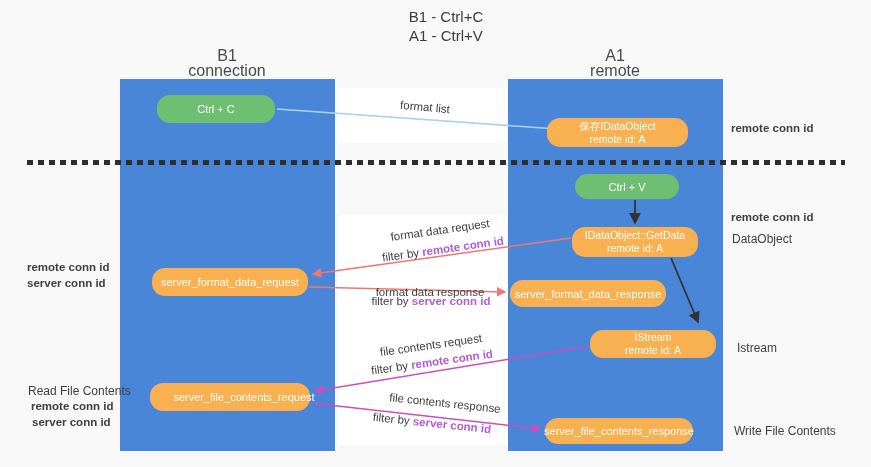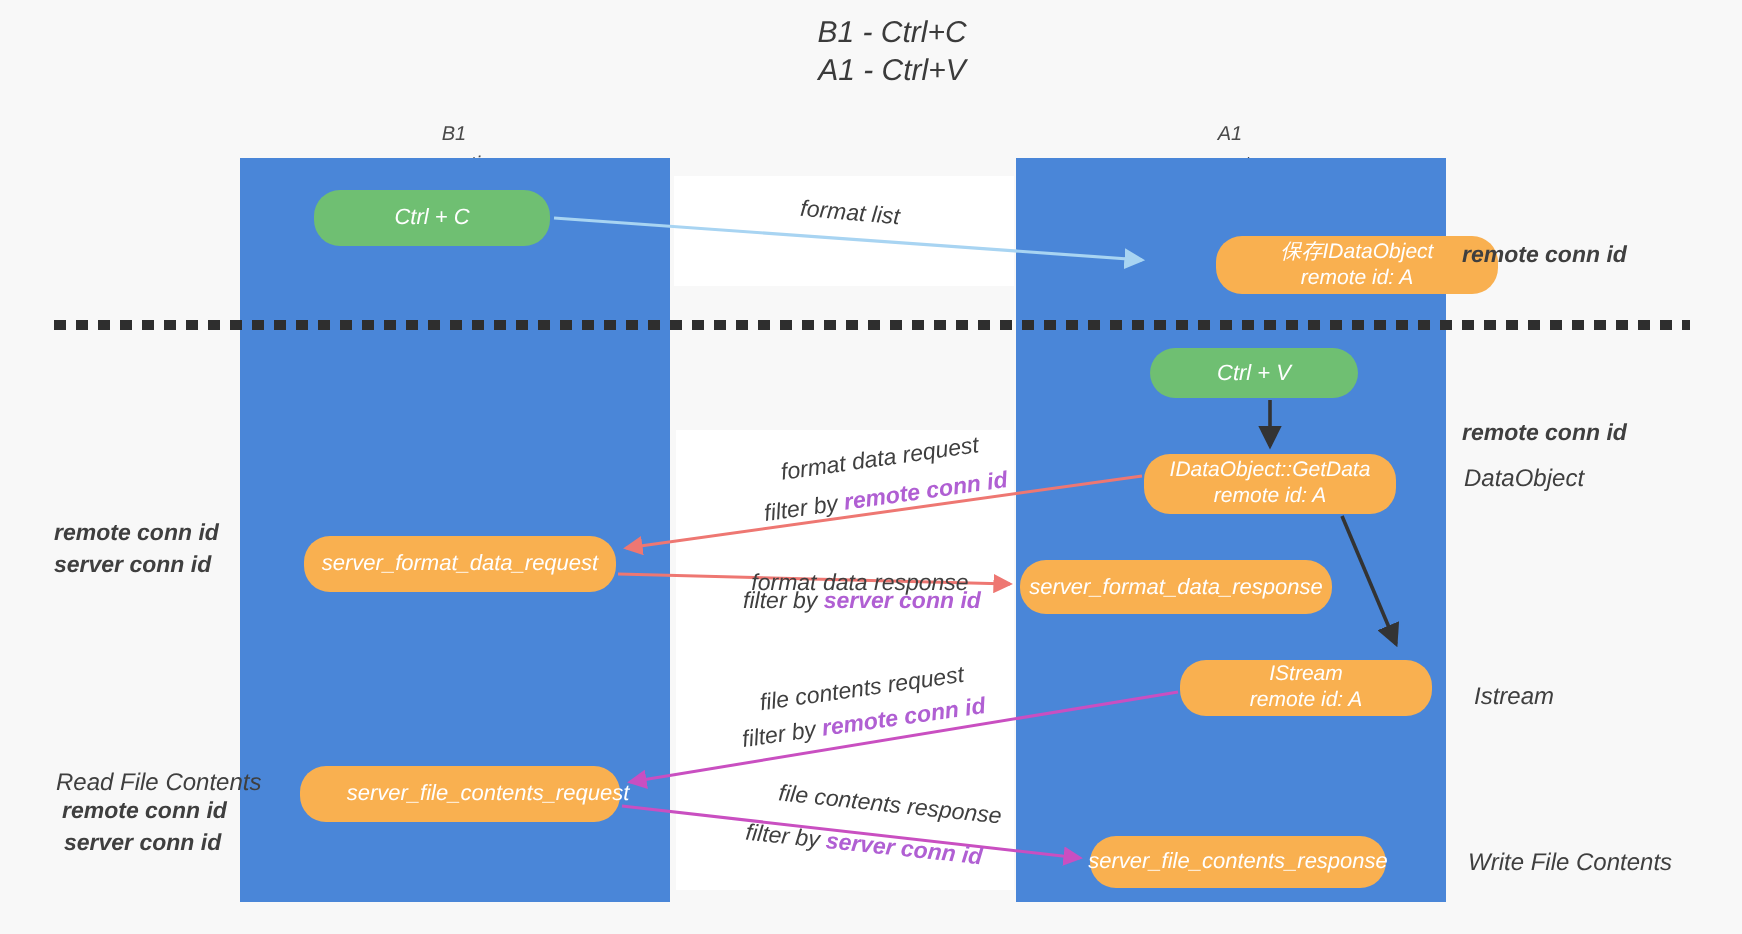--- a/index.html
+++ b/index.html
@@ -1,25 +1,25 @@
 <!DOCTYPE html>
 <html><head>
 <meta charset="utf-8">
 <style>
   html,body{margin:0;padding:0;}
   body{font-family:"Liberation Sans", sans-serif;}
-  #canvas{position:relative;width:871px;height:467px;background:#f8f8f8;overflow:hidden;font-style:italic;}
+  #canvas{position:relative;width:871px;height:467px;background:#f8f8f8;overflow:hidden;}
 
   .lane{position:absolute;top:79px;width:215px;height:372px;background:#4a86d8;}
   .backdrop{position:absolute;background:#ffffff;}
 
   .title-block{position:absolute;left:335px;top:7px;width:222px;text-align:center;
     font-size:15px;color:#3b3b3b;line-height:19px;}
-  .lane-header{position:absolute;top:60px;width:140px;text-align:center;
-    font-size:10px;color:#4a4a4a;line-height:15px;}
+  .lane-header{position:absolute;top:48px;width:140px;text-align:center;
+    font-size:16px;color:#4a4a4a;line-height:15px;}
 
   .dashed{position:absolute;left:27px;top:160px;width:818px;height:5px;
     background:repeating-linear-gradient(90deg,#2e2e2e 0 6px,transparent 6px 11px);}
 
   .box{position:absolute;display:flex;flex-direction:column;align-items:center;
     justify-content:center;color:#fff;text-align:center;box-sizing:border-box;border-radius:13px;}
   .green{background:#6fbf72;}
   .orange{background:#f9b050;}
   .one-line{font-size:11px;}
   .two-line{font-size:10.5px;line-height:13px;}
@@ -86,21 +86,21 @@
     <line x1="571" y1="238" x2="313" y2="274" stroke-width="1.5" marker-end="url(#ah-salmon)" stroke="#ee7772"></line>
     <line x1="309" y1="287" x2="505" y2="292" stroke-width="1.5" marker-end="url(#ah-salmon)" stroke="#ee7772"></line>
     <line x1="589" y1="346" x2="315" y2="391" stroke-width="1.5" marker-end="url(#ah-magenta)" stroke="#c94fc1"></line>
     <line x1="311" y1="403" x2="540" y2="429" stroke-width="1.5" marker-end="url(#ah-magenta)" stroke="#c94fc1"></line>
   </svg>
 
   <div class="box green one-line" style="left:157px;top:95px;width:118px;height:28px;">
     <div>Ctrl + C</div>
   </div>
 
-  <div class="box orange two-line" style="left:608px;top:118px;width:141px;height:29px;align-items:center;">
+  <div class="box orange two-line" style="left:547px;top:118px;width:141px;height:29px;align-items:center;">
     <div>保存IDataObject</div>
     <div>remote id: A</div>
   </div>
 
   <div class="box green one-line" style="left:575px;top:174px;width:104px;height:25px;">
     <div>Ctrl + V</div>
   </div>
 
   <div class="box orange two-line" style="left:572px;top:227px;width:126px;height:30px;">
     <div>IDataObject::GetData</div>

